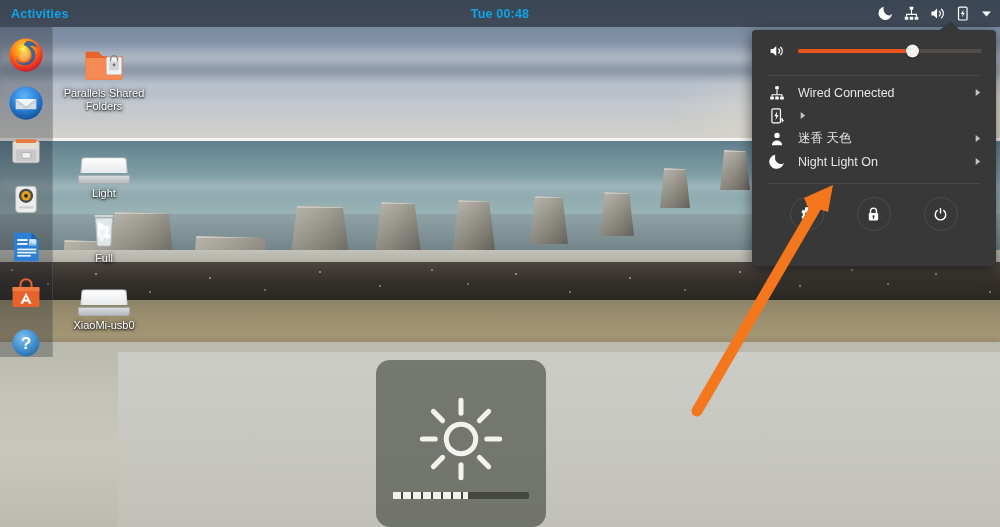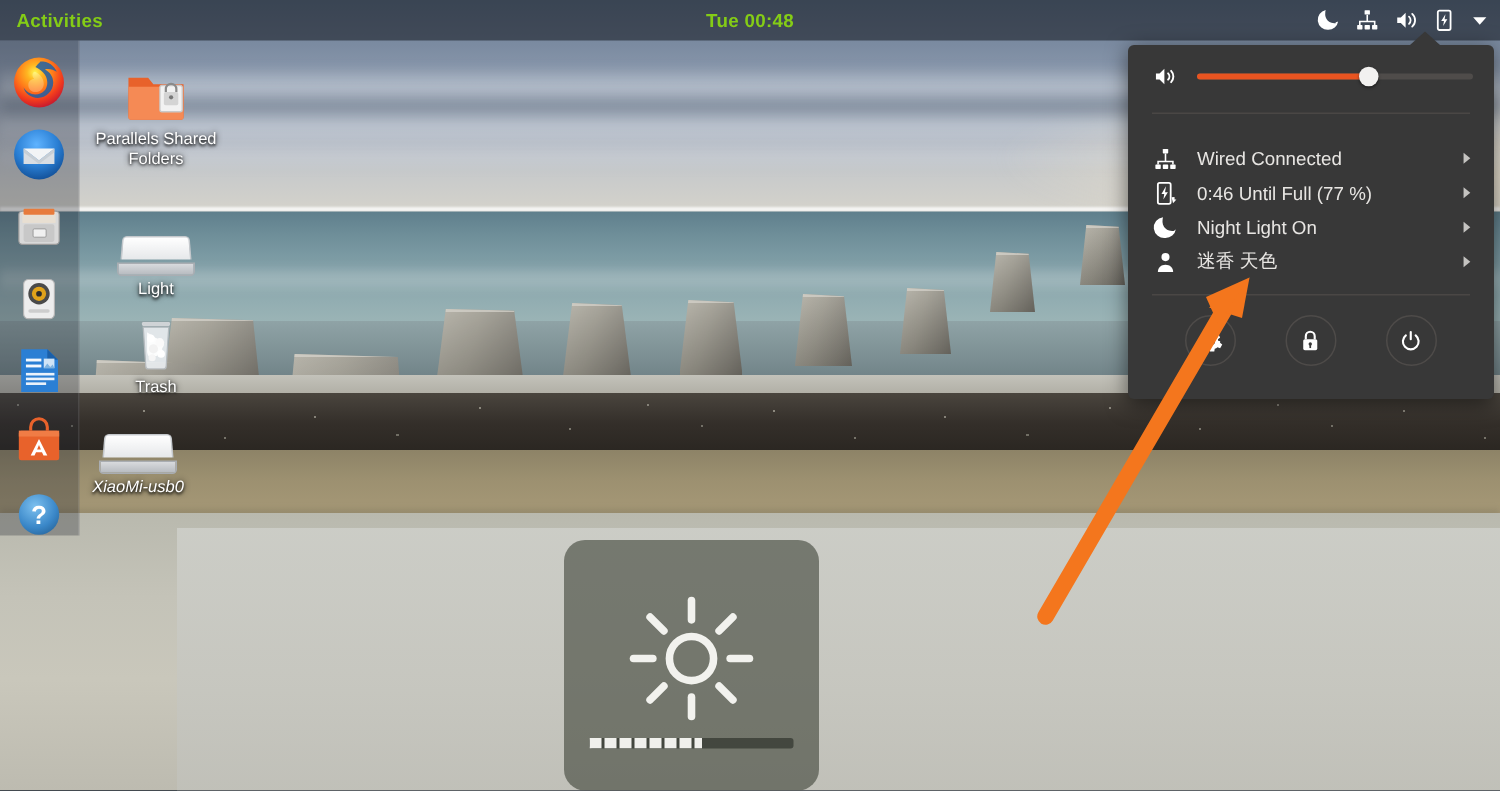--- a/index.html
+++ b/index.html
@@ -119,21 +119,21 @@
   .blk::after {
     content:""; position:absolute; inset:0;
     background:linear-gradient(to bottom, rgba(255,255,255,.10), rgba(0,0,0,.16));
   }
 
   
   #top-panel {
     position:absolute; left:0; top:0; width:1000px; height:27px;
     background:rgba(18,22,30,.55);
     display:flex; align-items:center;
-    color:#84cc16; font-size:12.5px; font-weight:bold;
+    color:#0ea5e9; font-size:12.5px; font-weight:bold;
     z-index:40;
   }
   #top-panel .activities { padding:0 12px 0 11px; cursor:pointer; letter-spacing:.2px; }
   #top-panel .clock {
     position:absolute; left:0; right:0; text-align:center;
     font-weight:bold; font-size:12.5px; letter-spacing:.2px;
   }
   #top-panel .tray {
     position:absolute; right:8px; display:flex; align-items:center; gap:9px;
   }
@@ -410,24 +410,24 @@
       <rect x="9" y="4" width="22" height="3" rx="1" fill="#cfd3d6"></rect>
       <path fill="#e9edf0" stroke="#b9bec2" stroke-width="1" d="M10 8h20l-2 31a2 2 0 0 1-2 1.8H14a2 2 0 0 1-2-1.8z" opacity=".92"></path>
       <path fill="#fff" d="M13 12c2 2 4 1 5 3s3 1 4 3 3 1 4 3-2 3-1 5-3 2-4 4-4-1-5 1-3-2-3-4z" opacity=".9"></path>
       <circle cx="16" cy="17" r="3" fill="#fff"></circle>
       <circle cx="23" cy="20" r="3.4" fill="#fafafa"></circle>
       <circle cx="18" cy="25" r="3.6" fill="#f2f2f2"></circle>
       <circle cx="24" cy="29" r="3" fill="#fff"></circle>
       <circle cx="17" cy="32" r="2.8" fill="#f6f6f6"></circle>
     </svg>
   </div>
-  <div class="cap">Trash</div>
-</div>
-
-<div class="desk-icon" style="left:46px; top:272px;font-style:italic;">
+  <div class="cap">Full</div>
+</div>
+
+<div class="desk-icon" style="left:58px; top:272px;">
   <div class="glyph">
       <div class="drive">
         <div class="top"></div>
         <div class="base"></div>
       </div>
     </div>
   <div class="cap">XiaoMi-usb0</div>
 </div>
 
 <div id="system-menu">
@@ -439,62 +439,61 @@
       <path d="M14.3 9.2a4 4 0 0 1 0 5.6M17 7a7.3 7.3 0 0 1 0 10" stroke="#fff" stroke-width="1.7" fill="none" stroke-linecap="round"></path>
     </svg>
     <div class="slider">
       <div class="fill" style="width: 62%;"></div>
       <div class="knob" style="left: 62%;"></div>
     </div>
   </div>
 
   <div class="sep"></div>
 
-  <div class="mrow" style="margin-top:18px;">
+  <div class="mrow" style="margin-top:5px;">
     <svg class="mi" viewBox="0 0 24 24">
       <rect x="9.6" y="3" width="4.8" height="4" rx=".6" fill="#fff"></rect>
       <rect x="3" y="16.8" width="4.8" height="4" rx=".6" fill="#fff"></rect>
       <rect x="9.6" y="16.8" width="4.8" height="4" rx=".6" fill="#fff"></rect>
       <rect x="16.2" y="16.8" width="4.8" height="4" rx=".6" fill="#fff"></rect>
       <path d="M12 7v3.6M5.4 16.8v-2.6h13.2v2.6M12 14.2v-3.6" stroke="#fff" stroke-width="1.4" fill="none"></path>
     </svg>
     <span class="lbl">Wired Connected</span>
     <svg class="chev" viewBox="0 0 10 10">
         <path fill="#e8e6e3" d="M3 1l5 4-5 4z"></path>
       </svg>
   </div>
 
   <div class="mrow">
     <svg class="mi" viewBox="0 0 24 24">
       <rect x="5.2" y="2.6" width="11.4" height="18.6" rx="1.6" stroke="#fff" stroke-width="1.6" fill="none"></rect>
       <path fill="#fff" d="M12.4 5.6 8.4 12.4h2.5l-.8 5 4-6.6h-2.5z"></path>
       <path fill="#fff" d="M17.4 15.3l2.6-.1.1 2.1 1.6.1-3 3.3z"></path>
     </svg>
-    <span class="lbl">0:46 Until Full (77 %)</span>
-    <svg class="chev" viewBox="0 0 10 10">
-        <path fill="#e8e6e3" d="M3 1l5 4-5 4z"></path>
-      </svg>
-  </div>
-
-  <div class="mrow">
-    <svg class="mi" viewBox="0 0 24 24">
-      <path fill="#fff" d="M19.2 14.6A8.5 8.5 0 0 1 9.4 4.9c0-.9.15-1.75.42-2.55A9.3 9.3 0 0 0 12 20.9a9.3 9.3 0 0 0 9.2-7.8 6.4 6.4 0 0 1-2 1.5z"></path>
-    </svg>
-    <span class="lbl">Night Light On</span>
     <svg class="chev" viewBox="0 0 10 10">
         <path fill="#e8e6e3" d="M3 1l5 4-5 4z"></path>
       </svg>
   </div>
 
   <div class="mrow">
     <svg class="mi" viewBox="0 0 24 24">
       <circle cx="12" cy="7.2" r="3.6" fill="#fff"></circle>
       <path fill="#fff" d="M5.2 20.4c0-3.9 3-6.4 6.8-6.4s6.8 2.5 6.8 6.4z"></path>
     </svg>
     <span class="lbl">迷香 天色</span>
+    <svg class="chev" viewBox="0 0 10 10">
+        <path fill="#e8e6e3" d="M3 1l5 4-5 4z"></path>
+      </svg>
+  </div>
+
+  <div class="mrow">
+    <svg class="mi" viewBox="0 0 24 24">
+      <path fill="#fff" d="M19.2 14.6A8.5 8.5 0 0 1 9.4 4.9c0-.9.15-1.75.42-2.55A9.3 9.3 0 0 0 12 20.9a9.3 9.3 0 0 0 9.2-7.8 6.4 6.4 0 0 1-2 1.5z"></path>
+    </svg>
+    <span class="lbl">Night Light On</span>
     <svg class="chev" viewBox="0 0 10 10">
         <path fill="#e8e6e3" d="M3 1l5 4-5 4z"></path>
       </svg>
   </div>
 
   <div class="sep" style="margin-top:10px;"></div>
 
   <div class="actions">
     <div class="abtn">
       <svg viewBox="0 0 24 24">

